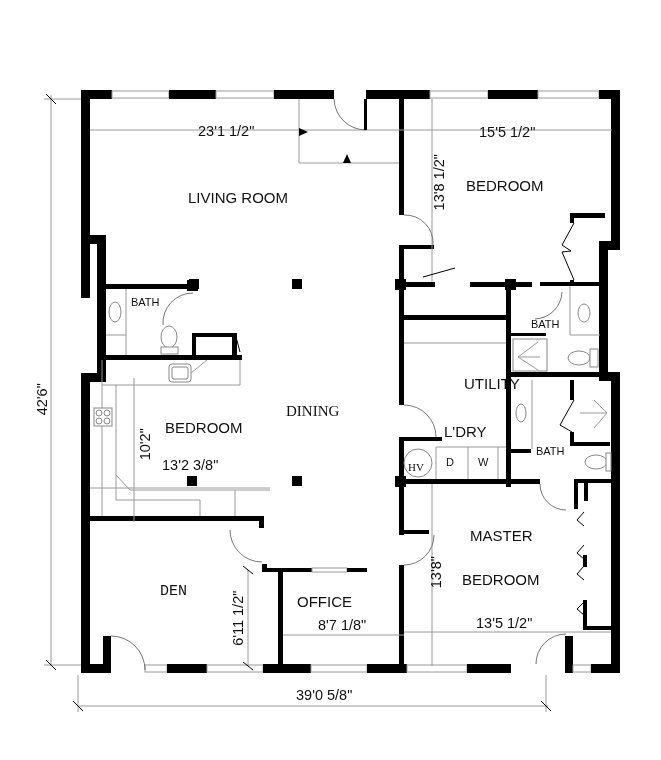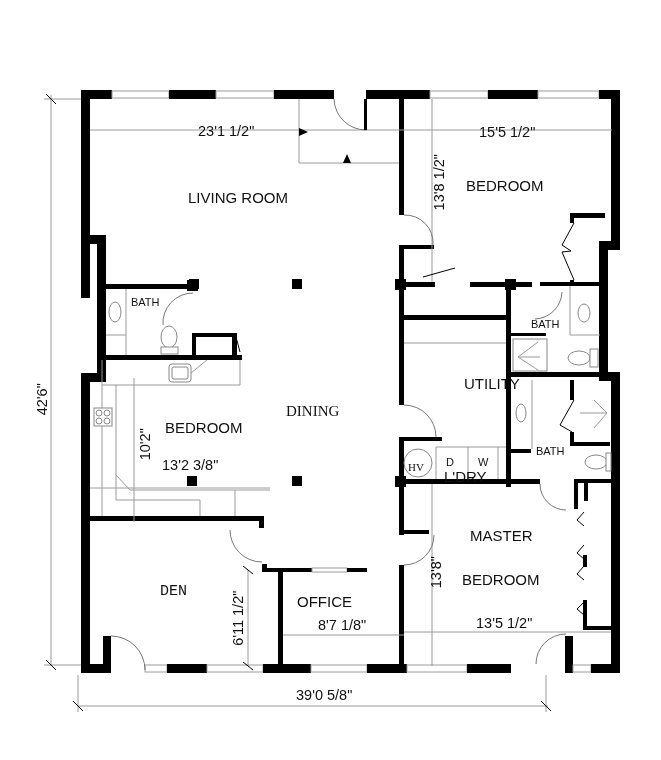--- a/index.html
+++ b/index.html
@@ -263,21 +263,21 @@
 <div class="lbl small" style="left:531px;top:319px;">BATH</div>
 <div class="lbl small" style="left:536px;top:446px;">BATH</div>
 
 <div class="lbl" style="left:165px;top:420px;">BEDROOM</div>
 <div class="lbl dim" style="left:162px;top:458px;">13'2 3/8"</div>
 <div class="lbl dim vert" style="left:125px;top:437px;width:40px;text-align:center;">10'2"</div>
 
 <div class="lbl" style="left:286px;top:404px;font-family:Liberation Serif, serif;">DINING</div>
 
 <div class="lbl" style="left:428px;top:376px;margin-left:36px;">UTILITY</div>
-<div class="lbl" style="left:444px;top:424px;margin-top:45px;">L'DRY</div>
+<div class="lbl" style="left:444px;top:424px;">L'DRY</div>
 <div class="lbl small" style="left:408px;top:462px;font-family:Liberation Serif, serif;">HV</div>
 <div class="lbl small" style="left:446px;top:457px;">D</div>
 <div class="lbl small" style="left:478px;top:457px;">W</div>
 
 <div class="lbl" style="left:160px;top:584px;font-family:Liberation Mono, monospace;">DEN</div>
 <div class="lbl dim vert" style="left:208px;top:611px;width:60px;text-align:center;">6'11 1/2"</div>
 
 <div class="lbl" style="left:297px;top:594px;">OFFICE</div>
 <div class="lbl dim" style="left:318px;top:618px;">8'7 1/8"</div>
 

